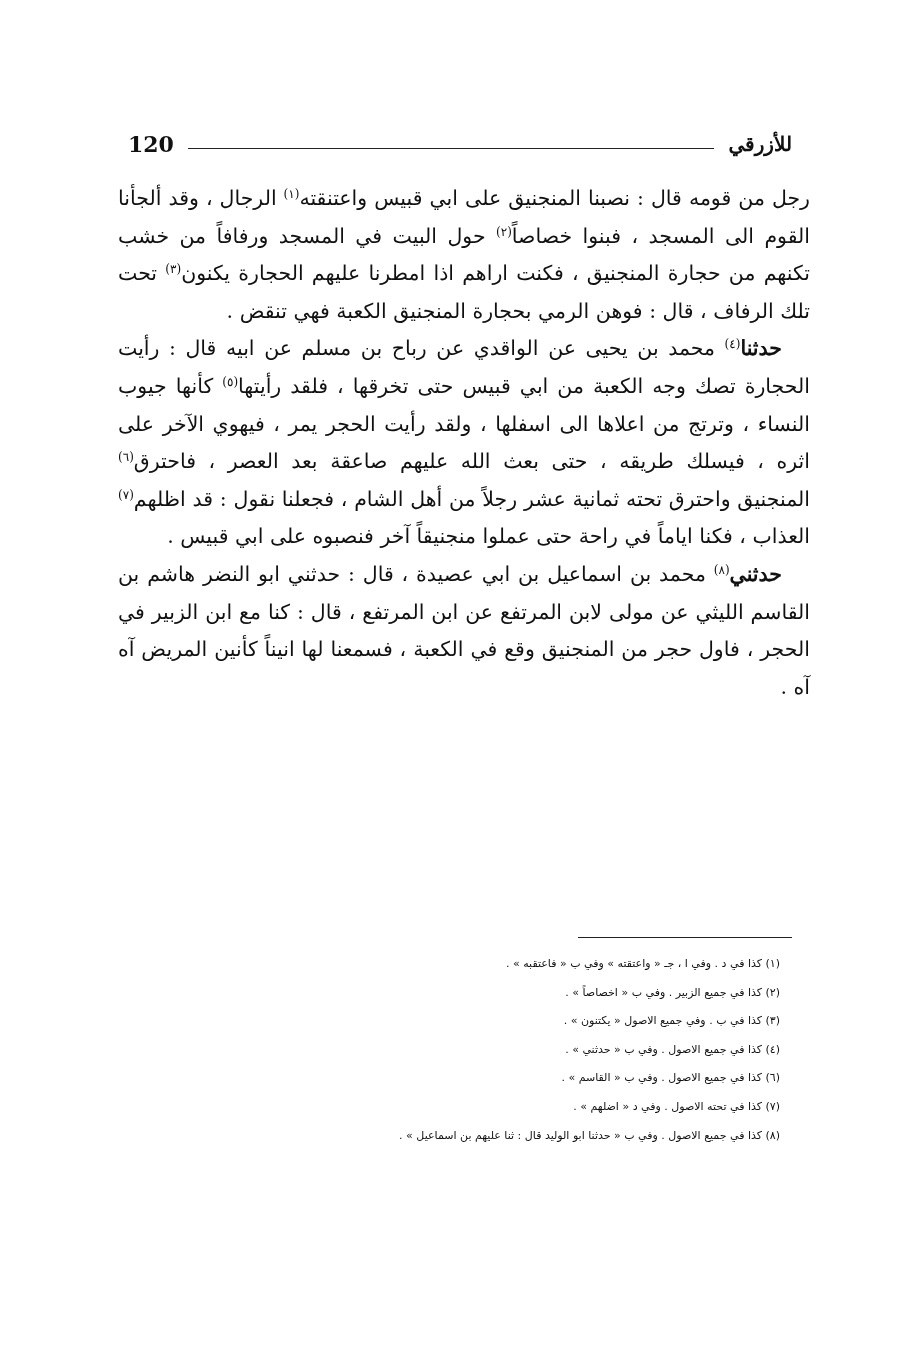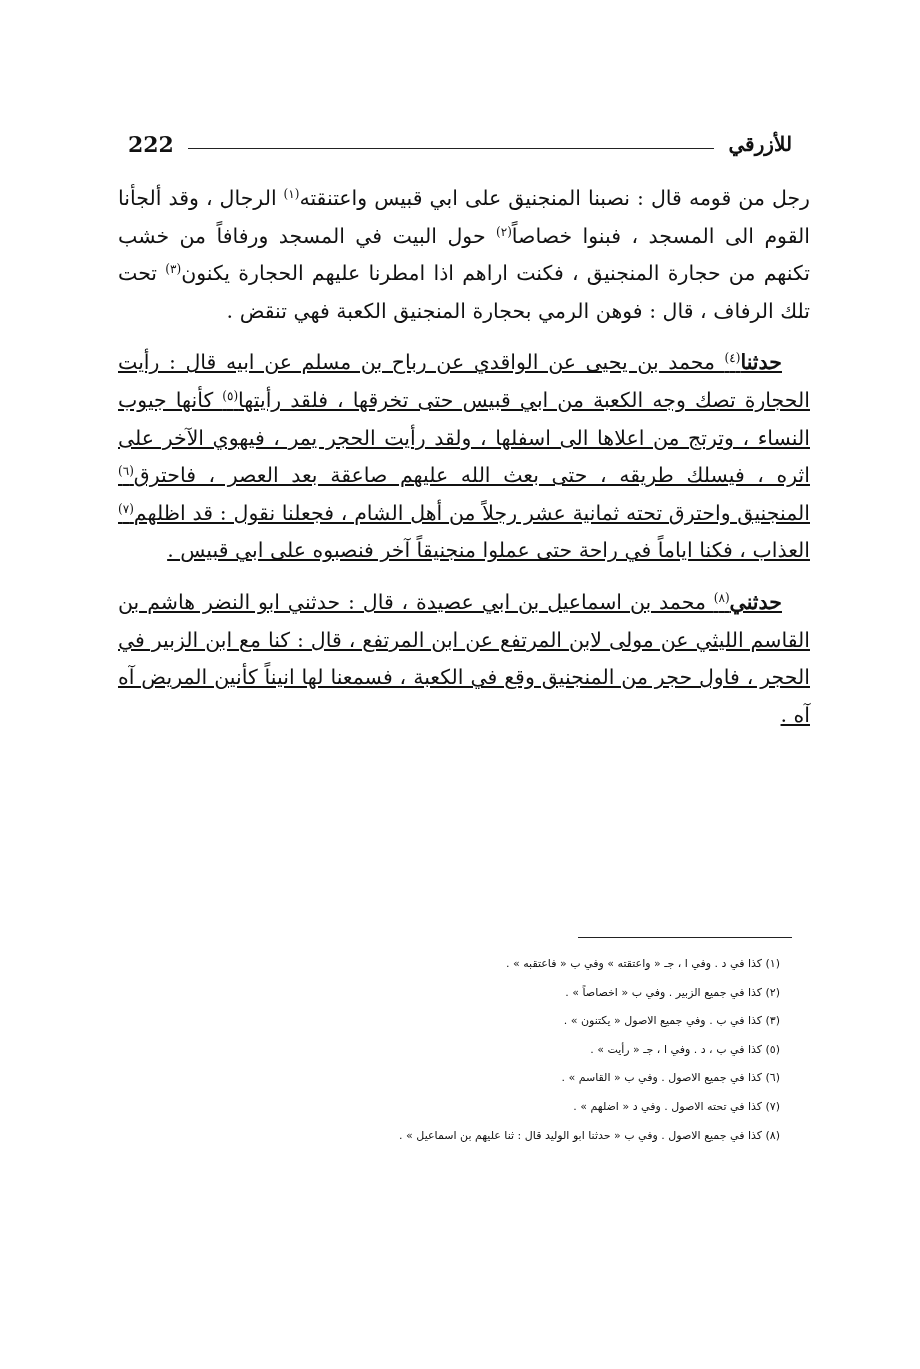--- a/index.html
+++ b/index.html
@@ -13,57 +13,57 @@
     direction:rtl; display:flex; align-items:center;
   }
   .running-title { font-size:20px; font-weight:bold; white-space:nowrap; margin-left:14px; }
   .header-rule { flex:1; height:0; border-top:1.6px solid #222; margin-top:8px; }
   .page-number { font-size:22px; font-weight:bold; margin-right:14px; direction:ltr; }
   .body-text {
     position:absolute; top:180px; left:118px; width:692px; direction:rtl; text-align:justify;
     font-size:20.5px; line-height:37.6px;
   }
   .body-text p { margin:0; text-align-last:right; }
-  .body-text p.indent { text-indent:28px; margin-top:14px;text-decoration:underline; }
+  .body-text p.indent { text-indent:28px; margin-top:0; }
   .lead { font-weight:bold; }
   sup.fn { font-size:12px; vertical-align:top; position:relative; top:-4px; }
   .fn-rule { position:absolute; top:937px; left:578px; width:214px; border-top:1.6px solid #222; }
   .footnotes {
     position:absolute; top:950px; left:140px; width:640px; direction:rtl;
     font-family:"DejaVu Sans", sans-serif; font-size:11px; line-height:28.6px;
   }
   .footnotes div { white-space:nowrap; }
   .footnotes .num { font-weight:normal; }
 </style>
 </head>
 <body>
 
 <div class="page">
   <div class="header">
     <span class="running-title">للأزرقي</span>
     <span class="header-rule"></span>
-    <span class="page-number">222</span>
+    <span class="page-number">120</span>
   </div>
 
   <div class="body-text" id="body-text">
     <p>
       <span>رجل من قومه قال : نصبنا المنجنيق على ابي قبيس واعتنقته</span><sup class="fn">(١)</sup><span> الرجال ، وقد ألجأنا القوم الى المسجد ، فبنوا خصاصاً</span><sup class="fn">(٢)</sup><span> حول البيت في المسجد ورفافاً من خشب تكنهم من حجارة المنجنيق ، فكنت اراهم اذا امطرنا عليهم الحجارة يكنون</span><sup class="fn">(٣)</sup><span> تحت تلك الرفاف ، قال : فوهن الرمي بحجارة المنجنيق الكعبة فهي تنقض .</span>
     </p>
     <p class="indent">
       <span class="lead">حدثنا</span><sup class="fn">(٤)</sup><span> محمد بن يحيى عن الواقدي عن رباح بن مسلم عن ابيه قال : رأيت الحجارة تصك وجه الكعبة من ابي قبيس حتى تخرقها ، فلقد رأيتها</span><sup class="fn">(٥)</sup><span> كأنها جيوب النساء ، وترتج من اعلاها الى اسفلها ، ولقد رأيت الحجر يمر ، فيهوي الآخر على اثره ، فيسلك طريقه ، حتى بعث الله عليهم صاعقة بعد العصر ، فاحترق</span><sup class="fn">(٦)</sup><span> المنجنيق واحترق تحته ثمانية عشر رجلاً من أهل الشام ، فجعلنا نقول : قد اظلهم</span><sup class="fn">(٧)</sup><span> العذاب ، فكنا اياماً في راحة حتى عملوا منجنيقاً آخر فنصبوه على ابي قبيس .</span>
     </p>
     <p class="indent">
       <span class="lead">حدثني</span><sup class="fn">(٨)</sup><span> محمد بن اسماعيل بن ابي عصيدة ، قال : حدثني ابو النضر هاشم بن القاسم الليثي عن مولى لابن المرتفع عن ابن المرتفع ، قال : كنا مع ابن الزبير في الحجر ، فاول حجر من المنجنيق وقع في الكعبة ، فسمعنا لها انيناً كأنين المريض آه آه .</span>
     </p>
   </div>
 
   <div class="fn-rule"></div>
 
   <div class="footnotes">
     <div><span class="num">(١)</span> <span>كذا في د . وفي ا ، جـ « واعتقته » وفي ب « فاعتقبه » .</span></div>
     <div><span class="num">(٢)</span> <span>كذا في جميع الزبير . وفي ب « اخصاصاً » .</span></div>
     <div><span class="num">(٣)</span> <span>كذا في ب . وفي جميع الاصول « يكتنون » .</span></div>
-    <div><span class="num">(٥)</span> <span>كذا في ب ، د . وفي ا ، جـ « رأيت » .</span></div>
+    <div><span class="num">(٤)</span> <span>كذا في جميع الاصول . وفي ب « حدثني » .</span></div>
     <div><span class="num">(٦)</span> <span>كذا في جميع الاصول . وفي ب « القاسم » .</span></div>
     <div><span class="num">(٧)</span> <span>كذا في تحته الاصول . وفي د « اضلهم » .</span></div>
     <div><span class="num">(٨)</span> <span>كذا في جميع الاصول . وفي ب « حدثنا ابو الوليد قال : ثنا عليهم بن اسماعيل » .</span></div>
   </div>
 </div>
 
 </body></html>

